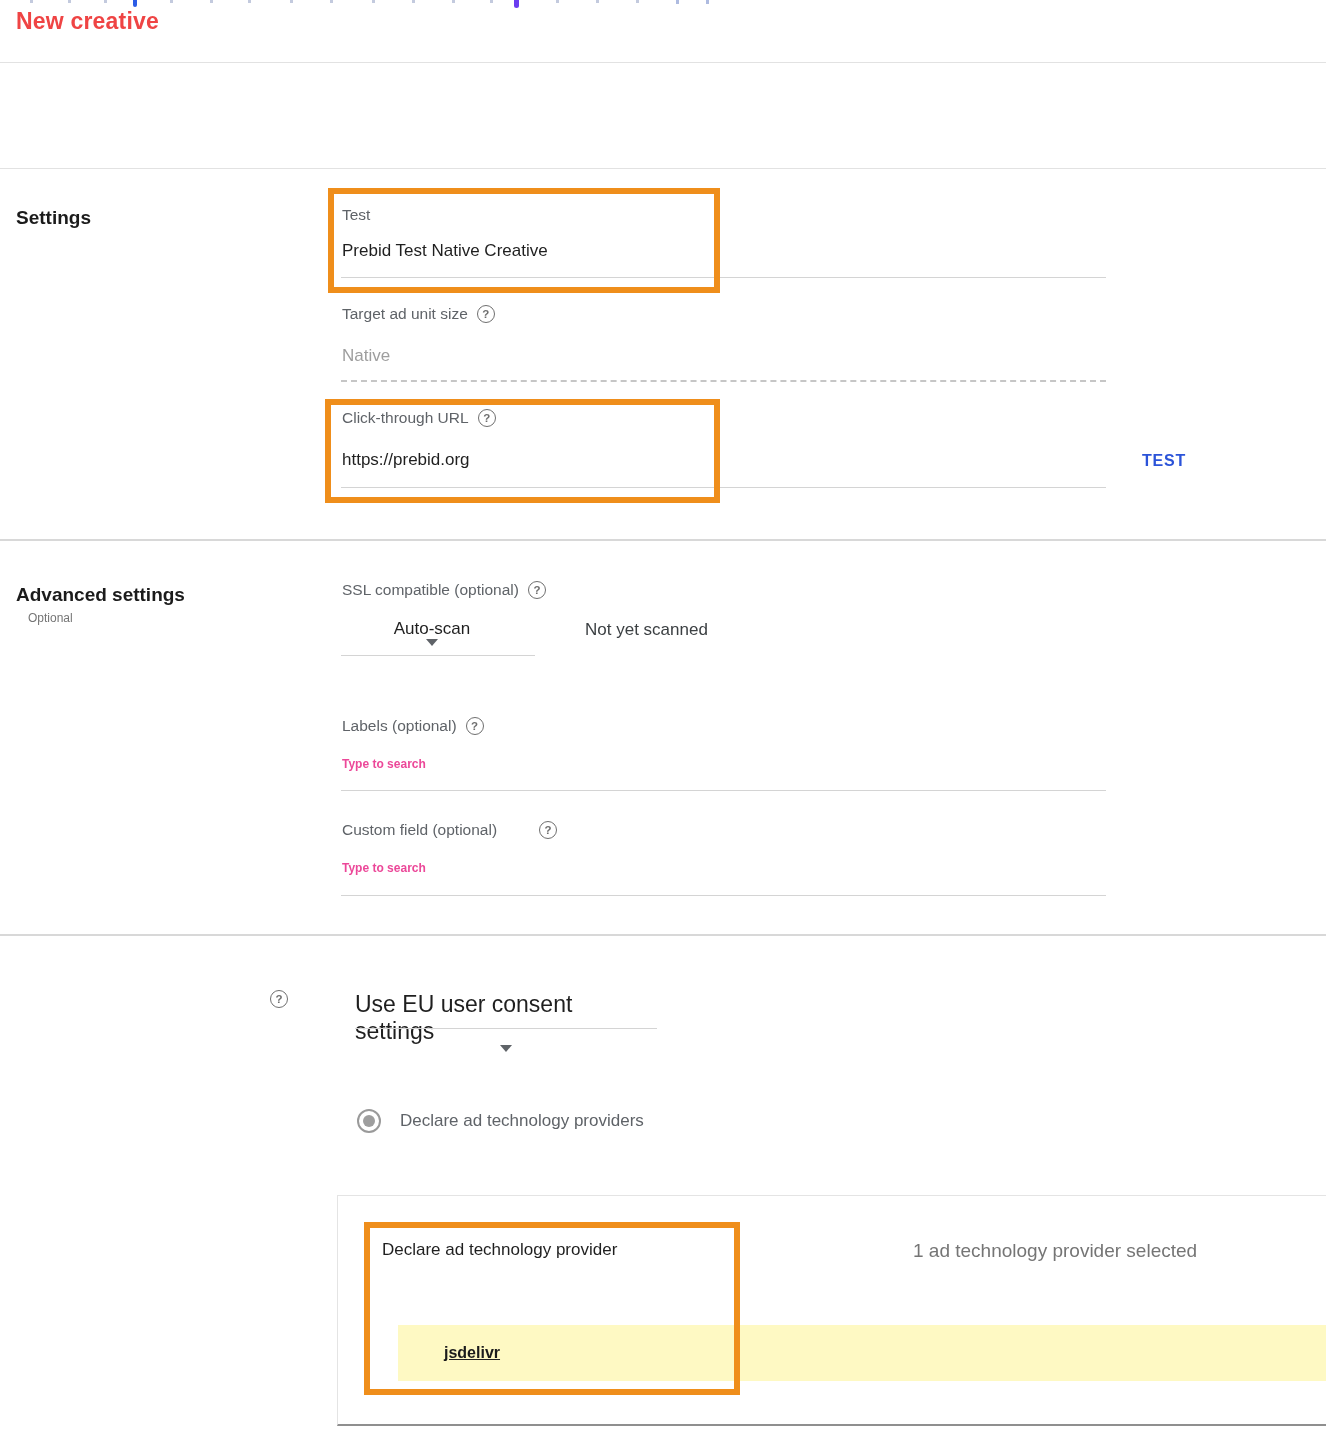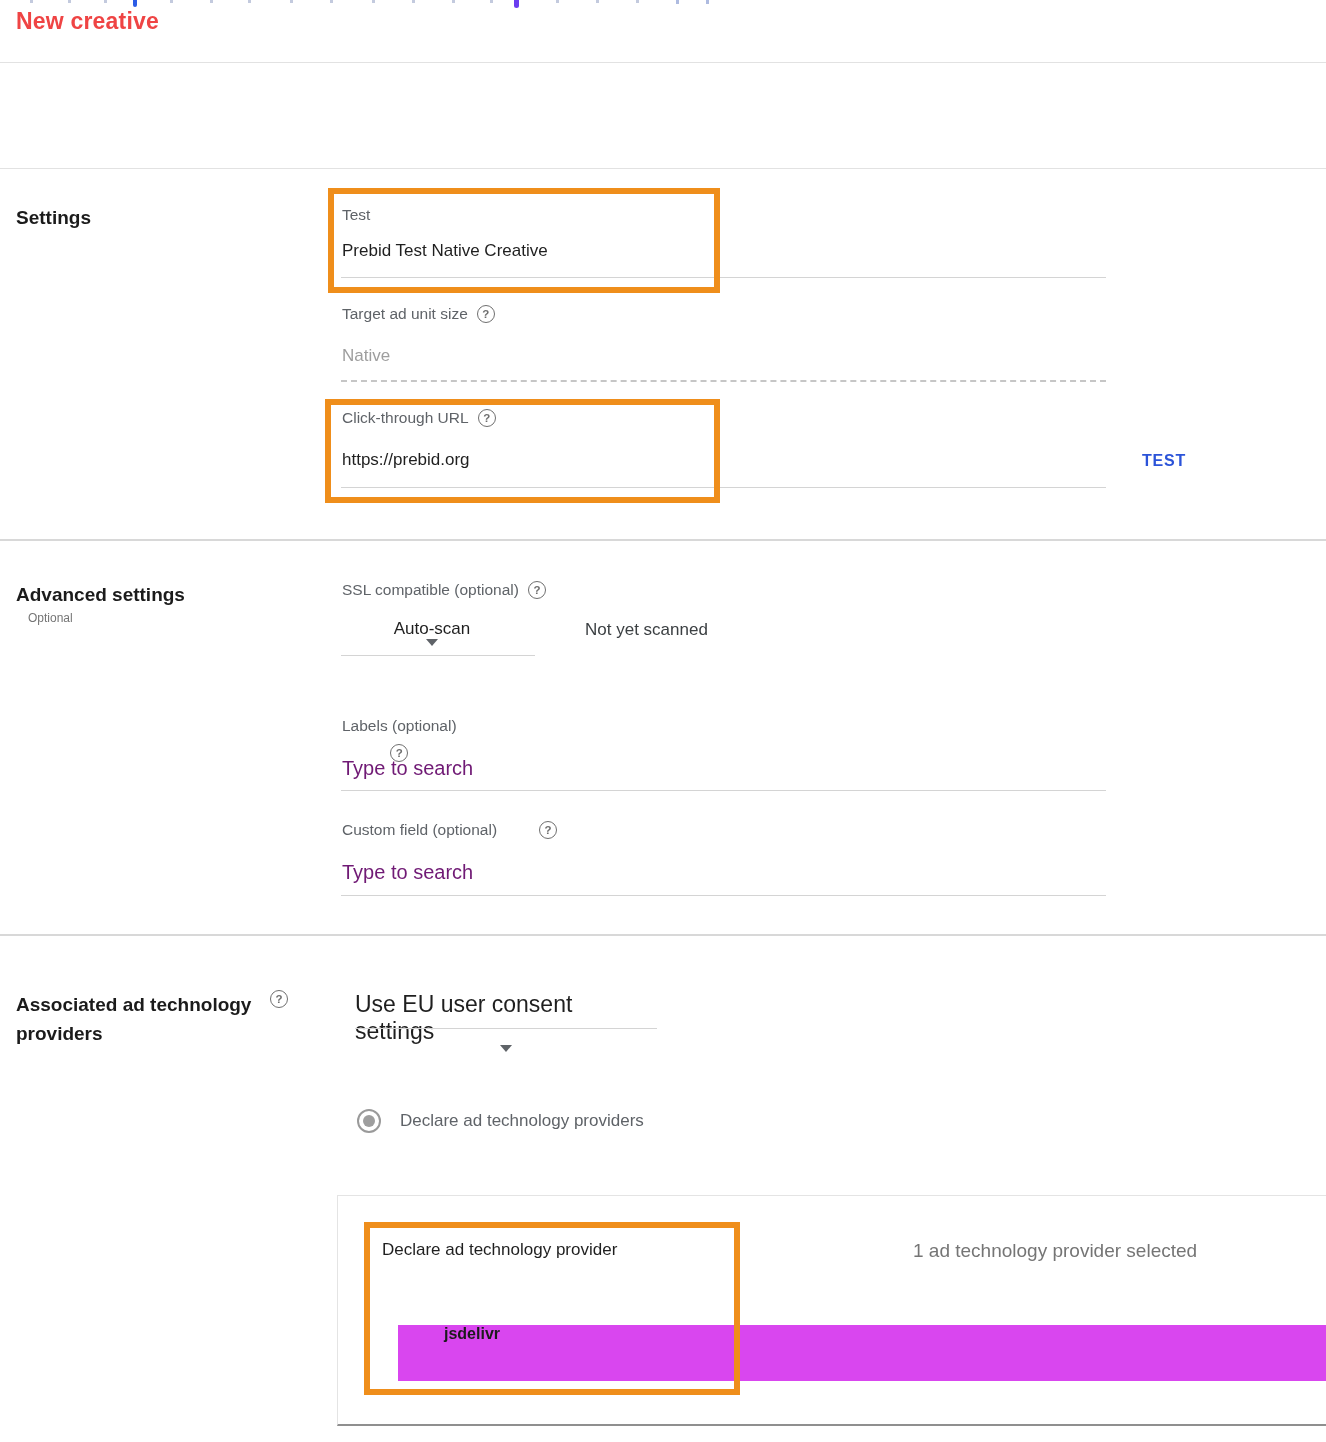--- a/index.html
+++ b/index.html
@@ -16,21 +16,21 @@
   .type-label { font-size:19px; font-weight:700; color:#1b1b1b; }
   .type-value { font-size:19px; color:#5f6368; }
 
   .section-heading { font-size:19px; font-weight:700; color:#1b1b1b; line-height:29px; }
   .section-sub { font-size:12px; color:#757575;margin-left:12px; }
 
   .label-row { display:flex; align-items:center; gap:9px; }
   .field-label { font-size:15.5px; color:#5f6368; }
   .field-value { font-size:17px; color:#1f1f1f; }
   .field-value-disabled { font-size:17px; color:#9e9e9e; }
-  .field-placeholder { font-size:20px; color:#701a75; }
+  .field-placeholder { font-size:12px; color:#ec4899;font-weight:bold; }
 
   .underline { height:1px; background:#d4d4d4; }
   .underline-dashed { border-top:2px dashed #c6c6c6; height:0; background:none; }
 
   .help-icon { width:18px; height:18px; border:1.6px solid #6f6f6f; border-radius:50%;
                display:inline-flex; align-items:center; justify-content:center;
                font-size:11.5px; font-weight:700; color:#6f6f6f; flex:0 0 auto; }
 
   .caret { width:0; height:0; border-left:6px solid transparent; border-right:6px solid transparent;
            border-top:7px solid #5f6368; display:inline-block; }
@@ -42,21 +42,21 @@
   .orange-box { border:6px solid #ef8e1b; z-index:6; pointer-events:none; }
 
   .radio-outer { width:24px; height:24px; border-radius:50%; border:2.5px solid #9e9e9e;
                  display:flex; align-items:center; justify-content:center; background:#fff; }
   .radio-inner { width:12px; height:12px; border-radius:50%; background:#9e9e9e; }
   .radio-label { font-size:17px; color:#5f6368; }
 
   .card { background:#fff; border:1px solid #e4e4e4; border-right:none; border-bottom:2px solid #8f8f8f; }
   .card-title { font-size:17px; color:#1f1f1f; }
   .card-summary { font-size:19px; color:#757575; }
-  .provider-row { background:#d946ef; display:flex; align-items:flex-start; }
+  .provider-row { background:#fef9c3; display:flex; align-items:center;text-decoration:underline; }
   .provider-name { font-size:16px; font-weight:700; color:#1b1b1b; padding-left:46px; }
 
   .frag { position:absolute; top:0; }
 </style>
 </head>
 <body>
 
 <div id="screen">
 
   <div class="abs" style="left:0;top:0;width:740px;height:8px;overflow:hidden;">
@@ -120,37 +120,36 @@
     <span class="field-label">SSL compatible (optional)</span>
     <span class="help-icon">?</span>
   </div>
   <div class="abs dropdown" style="left:342px;top:619px;width:180px;justify-content:space-between;cursor:pointer;">
     <span class="field-value">Auto-scan</span>
     <span class="caret"></span>
   </div>
   <div class="abs underline" style="left:341px;top:655px;width:194px;"></div>
   <div class="abs field-value" style="left:585px;top:620px;color:#3c4043;">Not yet scanned</div>
 
-  <div class="abs label-row" style="left:342px;top:717px;flex-direction:column;">
+  <div class="abs label-row" style="left:342px;top:717px;">
     <span class="field-label">Labels (optional)</span>
     <span class="help-icon">?</span>
   </div>
   <div class="abs field-placeholder" style="left:342px;top:757px;">Type to search</div>
   <div class="abs underline" style="left:341px;top:790px;width:765px;"></div>
 
   <div class="abs label-row" style="left:342px;top:821px;gap:42px;">
     <span class="field-label">Custom field (optional)</span>
     <span class="help-icon">?</span>
   </div>
   <div class="abs field-placeholder" style="left:342px;top:861px;">Type to search</div>
   <div class="abs underline" style="left:341px;top:895px;width:765px;"></div>
 
   <div class="abs hline2" style="left:0;top:934px;width:1326px;"></div>
 
-  <div class="abs section-heading" style="left:16px;top:990px;width:236px;">Associated ad technology providers</div>
   <div class="abs help-icon" style="left:270px;top:990px;">?</div>
 
   <div class="abs dropdown" style="left:355px;top:991px;width:302px;justify-content:space-between;cursor:pointer;">
     <span class="field-value" style="font-size:23px;">Use EU user consent settings</span>
     <span class="caret"></span>
   </div>
   <div class="abs underline" style="left:355px;top:1028px;width:302px;"></div>
 
 
   <div class="abs" style="left:357px;top:1109px;display:flex;align-items:center;gap:19px;cursor:pointer;">

